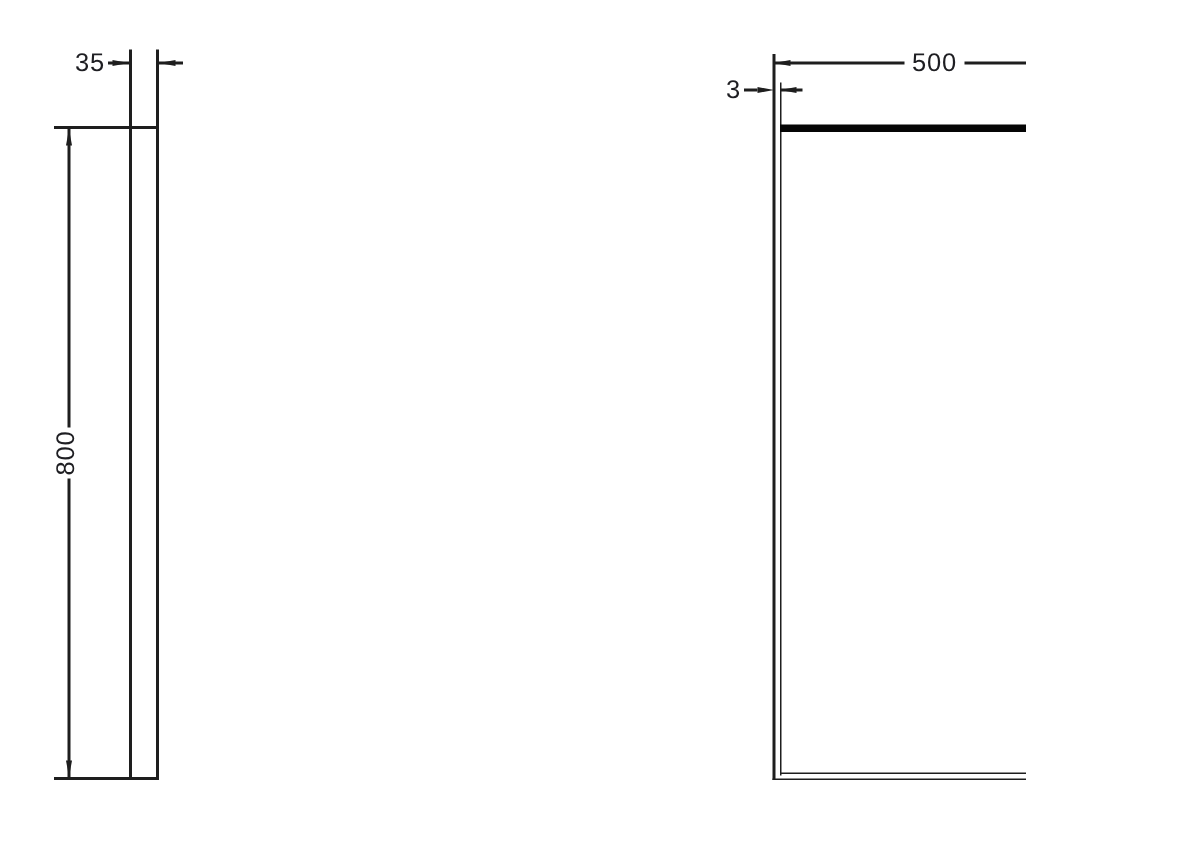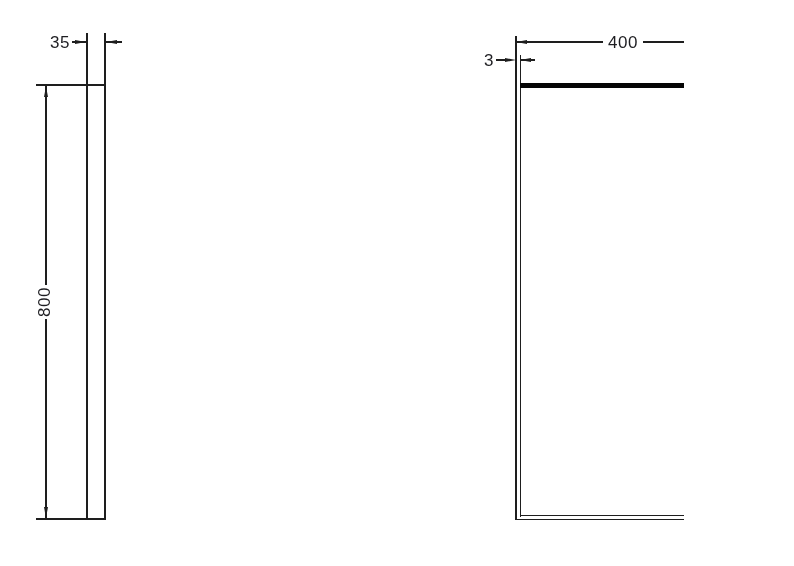--- a/index.html
+++ b/index.html
@@ -69,21 +69,21 @@
     <div class="thickline" style="left:519.5px;top:83px;width:209px;height:5px;"></div>
     <div class="line" style="left:519.5px;top:515px;width:209px;height:1.4px;"></div>
     <div class="line" style="left:515px;top:518.5px;width:217.5px;height:1.5px;"></div>
   </div>
 
   <div>
     <div class="line" style="left:516px;top:41.3px;width:87px;height:1.4px;"></div>
     <div class="line" style="left:643px;top:41.3px;width:88.5px;height:1.4px;"></div>
     <div class="arr arr-l" style="left:516px;top:40px;"></div>
     <div class="arr arr-r" style="left:720.5px;top:40px;"></div>
-    <span class="dim-label" style="left:623px;top:41.5px;">400</span>
+    <span class="dim-label" style="left:623px;top:41.5px;">500</span>
   </div>
 
   <div>
     <span class="dim-label" style="left:489px;top:60px;">3</span>
     <div class="line" style="left:496px;top:59.3px;width:9px;height:1.4px;"></div>
     <div class="arr arr-r" style="left:504.5px;top:58px;"></div>
     <div class="arr arr-l" style="left:520px;top:58px;"></div>
     <div class="line" style="left:520px;top:59.3px;width:14.5px;height:1.4px;"></div>
   </div>
 

